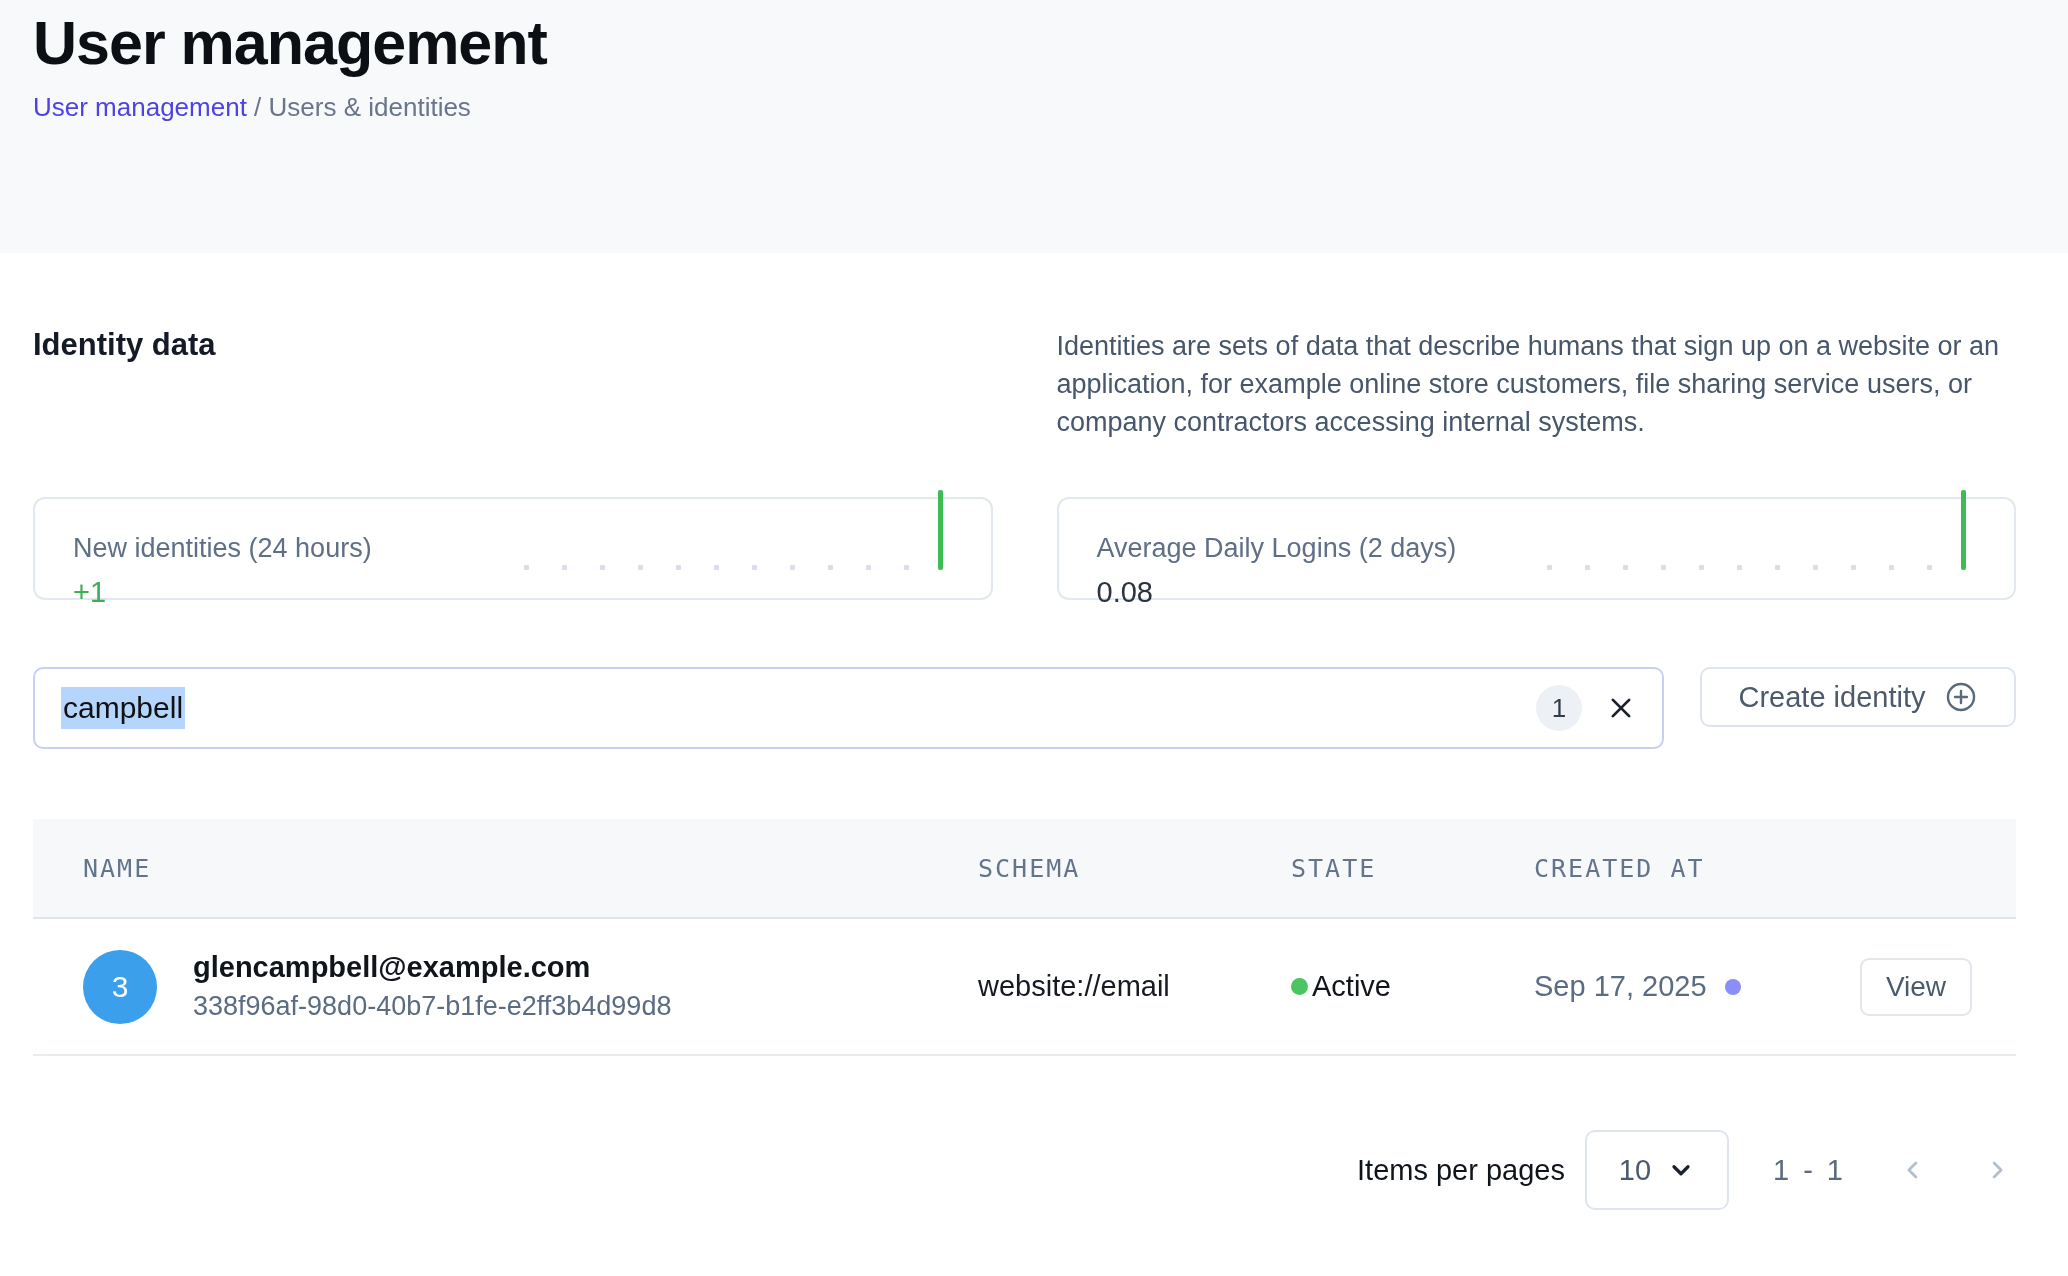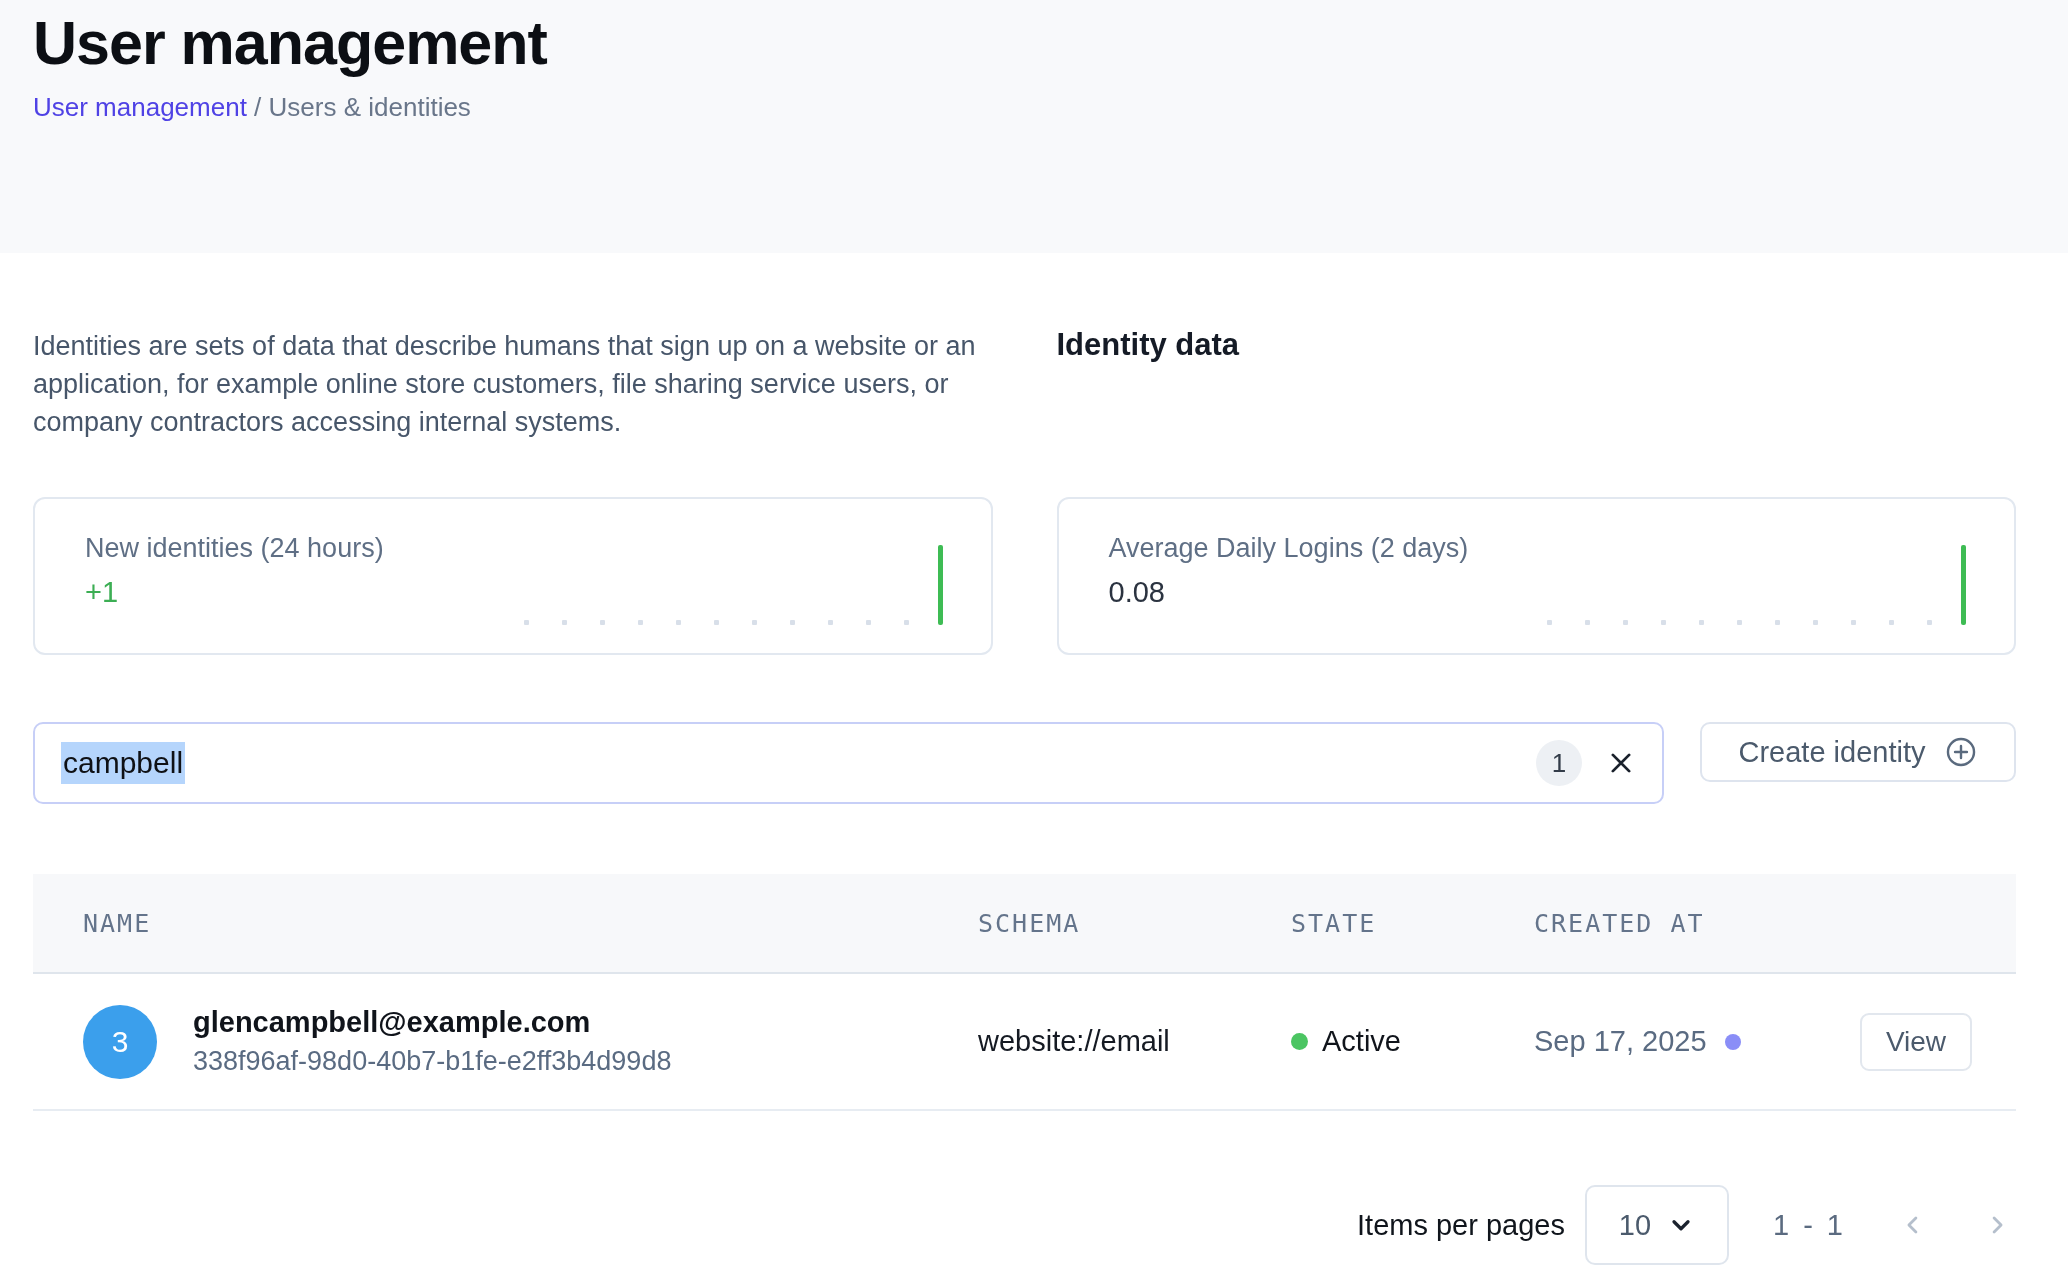--- a/index.html
+++ b/index.html
@@ -17,21 +17,21 @@
   .content { padding: 0 52px 0 33px; }
   .two-col { display: flex; gap: 64px; }
   .two-col > * { flex: 1 1 0; min-width: 0; }
 
   .section-row { margin-top: 74px; }
   .section-heading { font-size: 31px; font-weight: 600; color: #151b26; }
   .section-desc { font-size: 27px; line-height: 38px; color: #47566a; max-width: 975px; }
 
   
   .cards-row { margin-top: 56px; }
-  .stat-card { position: relative; height: 158px; border: 2px solid #e2e8f0; border-radius: 12px; padding: 34px 0 0 50px; background: #fff; }
+  .stat-card { position: relative; height: 103px; border: 2px solid #e2e8f0; border-radius: 12px; padding: 34px 0 0 38px; background: #fff; }
   .stat-label { font-size: 27px; color: #5f6f85; }
   .stat-value { font-size: 29px; font-weight: 500; margin-top: 12px; }
   .spark { position: absolute; right: 48px; bottom: 28px; display: flex; align-items: flex-end; }
   .spark .dots { display: flex; align-items: flex-end; gap: 33px; }
   .spark .dot { width: 5px; height: 5px; border-radius: 1px; background: #d8dfe9; }
   .spark .bar { width: 5px; height: 80px; border-radius: 2px; margin-left: 29px; }
 
   
   .search-row { margin-top: 67px; display: flex; gap: 36px; }
   .search-box { flex: 1 1 auto; height: 82px; border: 2px solid #c7cff7; border-radius: 10px; background: #fff; display: flex; align-items: center; padding: 0 24px 0 26px; cursor: text; }
@@ -47,21 +47,21 @@
   .tr { display: grid; grid-template-columns: 945px 313px 243px 326px 1fr; align-items: center; }
   .thead { height: 100px; background: #f7f8fa; border-bottom: 2px solid #dfe5ec; }
   .th { font-family: "DejaVu Sans Mono", monospace; font-size: 25px; letter-spacing: 2px; color: #64748b; }
   .th.first, .td.first { padding-left: 50px; }
   .tbody-row { height: 137px; border-bottom: 2px solid #e7ecf2; background: #fff; }
   .name-cell { display: flex; align-items: center; gap: 36px; }
   .avatar { width: 74px; height: 74px; border-radius: 50%; color: #fff; font-size: 30px; display: flex; align-items: center; justify-content: center; flex: 0 0 74px; }
   .row-email { font-size: 29px; font-weight: 700; color: #10141b; }
   .row-id { font-size: 27px; color: #5a6b82; margin-top: 7px; }
   .schema-cell { font-size: 29px; color: #151a23; }
-  .state-cell { display: flex; align-items: center; gap: 14px; font-size: 29px; color: #10141b; }
+  .state-cell { display: flex; align-items: center; gap: 4px; font-size: 29px; color: #10141b; }
   .state-dot { width: 17px; height: 17px; border-radius: 50%; }
   .created-cell { display: flex; align-items: center; gap: 18px; font-size: 29px; color: #5a6b82; }
   .created-dot { width: 16px; height: 16px; border-radius: 50%; }
   .view-btn { width: 112px; height: 58px; border: 2px solid #e2e7ee; border-radius: 9px; background: #fff; font-size: 28px; color: #4b5a6c; display: flex; align-items: center; justify-content: center; cursor: pointer; font-family: inherit; }
 
   
   .pagination { margin-top: 74px; display: flex; align-items: center; justify-content: flex-end; padding-right: 2px; }
   .pp-label { font-size: 29px; color: #10151c; }
   .pp-select { margin-left: 20px; width: 144px; height: 80px; border: 2px solid #dfe5ed; border-radius: 10px; background: #fff; display: flex; align-items: center; justify-content: center; gap: 16px; cursor: pointer; }
   .pp-select .value { font-size: 29px; color: #4b5a6c; }
@@ -75,24 +75,24 @@
   <h1 class="page-title">User management</h1>
   <nav class="breadcrumb">
     <a class="crumb-link" style="color: rgb(79, 66, 229);">User management</a><span class="crumb-sep"> / </span><span class="crumb-current">Users &amp; identities</span>
   </nav>
 </header>
 
 <main class="content">
 
   <div class="two-col section-row">
     <div>
+      <h2 class="section-heading">Identity data</h2>
+    </div>
+    <div>
       <p class="section-desc">Identities are sets of data that describe humans that sign up on a website or an application, for example online store customers, file sharing service users, or company contractors accessing internal systems.</p>
-    </div>
-    <div>
-      <h2 class="section-heading">Identity data</h2>
     </div>
   </div>
 
   <div class="two-col cards-row">
     <div class="stat-card">
       <div class="stat-label">New identities (24 hours)</div>
       <div class="stat-value" style="color: rgb(60, 174, 84);">+1</div>
       <div class="spark">
         <div class="dots">
             <span class="dot"></span>

